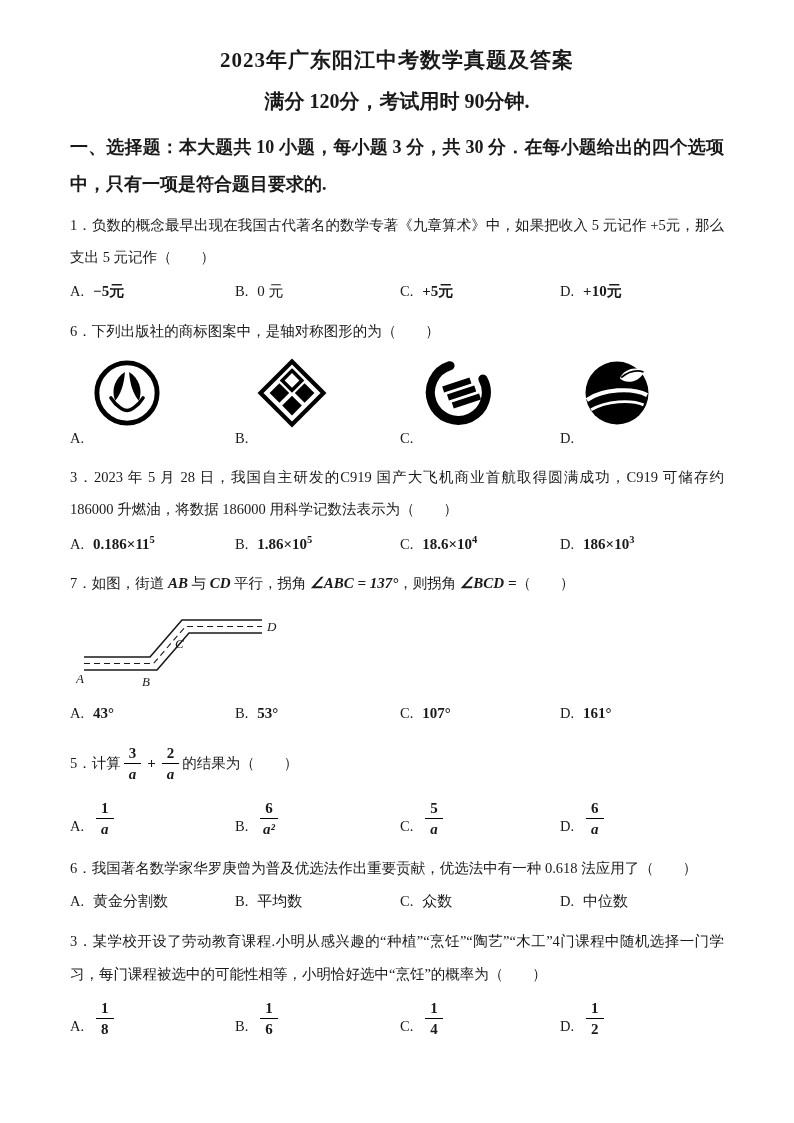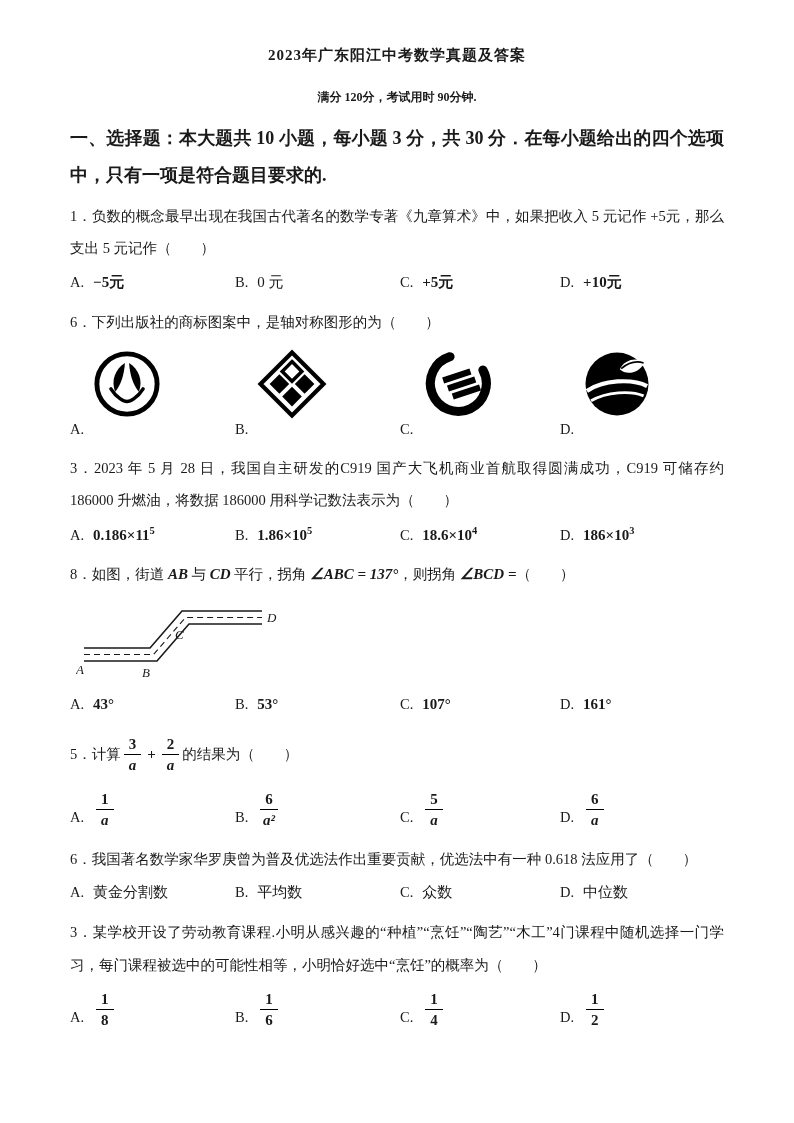--- a/index.html
+++ b/index.html
@@ -8,28 +8,28 @@
   .page {
     position: relative;
     width: 794px; height: 1123px;
     margin: 0 auto;
     background: #ffffff;
     padding: 46px 70px 0 70px;
     overflow: hidden;
   }
   .title {
     text-align: center;
-    font-size: 15px;
+    font-size: 21px;
     font-weight: bold;
     letter-spacing: 1px;
-    margin-bottom: 24px;
+    margin-bottom: 14px;
   }
   .subtitle {
     text-align: center;
-    font-size: 12px;
+    font-size: 20px;
     font-weight: bold;
     margin-bottom: 14px;
   }
   .section-header {
     font-size: 18px;
     font-weight: bold;
     line-height: 2.05;
     text-align: justify;
     margin-bottom: 4px;
   }
@@ -183,21 +183,21 @@
         <span class="opt-value math"><span>18.6×10</span><sup>4</sup></span>
       </div>
       <div class="option">
         <span class="opt-label">D.</span>
         <span class="opt-value math"><span>186×10</span><sup>3</sup></span>
       </div>
     </div>
   </section>
 
   <section>
-    <p class="stem"><span>8．如图，街道 </span><span class="math var">AB</span><span> 与 </span><span class="math var">CD</span><span> 平行，拐角 </span><span class="math var">∠ABC = 137°</span><span>，则拐角 </span><span class="math var">∠BCD =</span><span>（　　）</span></p>
+    <p class="stem"><span>7．如图，街道 </span><span class="math var">AB</span><span> 与 </span><span class="math var">CD</span><span> 平行，拐角 </span><span class="math var">∠ABC = 137°</span><span>，则拐角 </span><span class="math var">∠BCD =</span><span>（　　）</span></p>
     <div class="diagram-wrap">
       <svg width="215" height="88" viewBox="0 0 215 88">
         <polyline points="8,50 74,50 106,13 186,13" fill="none" stroke="#1a1a1a" stroke-width="1.6"></polyline>
         <polyline points="8,63 81,63 113,26 186,26" fill="none" stroke="#1a1a1a" stroke-width="1.6"></polyline>
         <polyline points="8,56.5 77.5,56.5 109.5,19.5 186,19.5" fill="none" stroke="#1a1a1a" stroke-width="1.1" stroke-dasharray="6,4"></polyline>
         <text class="diag-label" x="0" y="76">A</text>
         <text class="diag-label" x="66" y="79">B</text>
         <text class="diag-label" x="99" y="41">C</text>
         <text class="diag-label" x="191" y="24">D</text>
       </svg>

